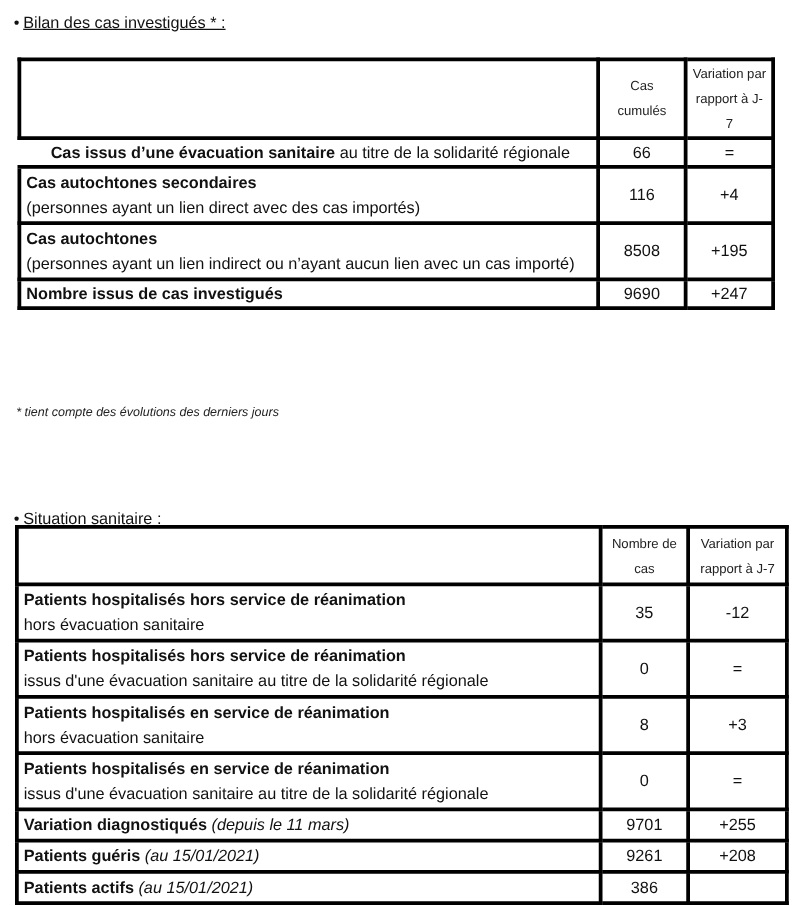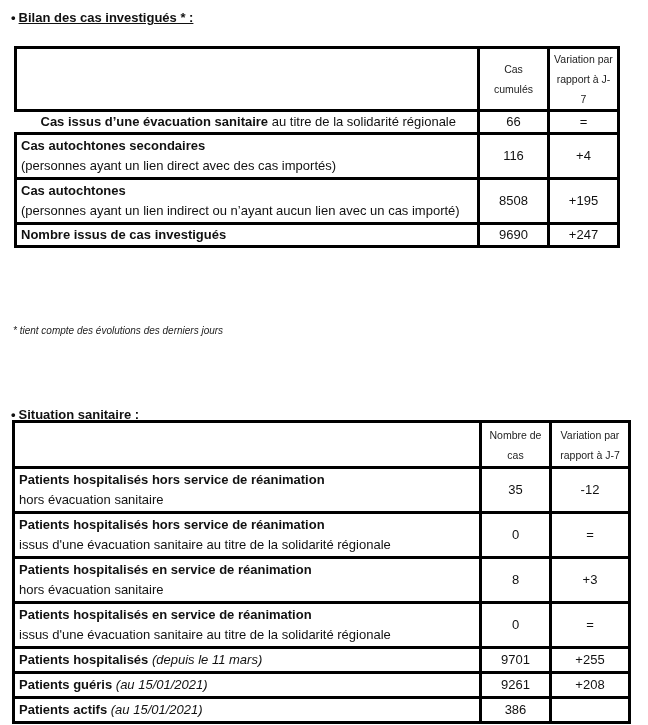--- a/index.html
+++ b/index.html
@@ -1,21 +1,21 @@
 <!DOCTYPE html>
 <html><head>
 <meta charset="utf-8">
 <style>
   html, body { margin: 0; padding: 0; background: #ffffff; }
   body {
     width: 648px; height: 725px; position: relative; overflow: hidden;
     font-family: "Liberation Sans", sans-serif; color: #111111;
   }
   .section-title {
-    position: absolute; left: 11px; font-size: 13px; font-weight: bold;
+    position: absolute; left: 11px; font-size: 13px; font-weight: normal;
   }
   .section-title .bullet { margin-right: 3px; }
   .section-title .txt { text-decoration: underline; }
 
   .t1 { position: absolute; left: 14px; top: 46px; }
   .t2 { position: absolute; left: 12px; top: 420px; }
 
   table { border-collapse: collapse; }
   td {
     border: 3px solid #000000; padding: 0 4px; font-size: 13px; line-height: 20px;
@@ -156,21 +156,21 @@
   </tr>
   <tr class="r2">
     <td>
       <div class="b">Patients hospitalisés en service de réanimation</div>
       <div>issus d'une évacuation sanitaire au titre de la solidarité régionale</div>
     </td>
     <td class="num">0</td>
     <td class="num">=</td>
   </tr>
   <tr class="r1">
-    <td><span class="b">Patients hospitalisés</span><span class="i"> (depuis le 11 mars)</span></td>
+    <td><span class="b">Variation diagnostiqués</span><span class="i"> (depuis le 11 mars)</span></td>
     <td class="num">9701</td>
     <td class="num">+255</td>
   </tr>
   <tr class="r1">
     <td><span class="b">Patients guéris</span><span class="i"> (au 15/01/2021)</span></td>
     <td class="num">9261</td>
     <td class="num">+208</td>
   </tr>
   <tr class="r1">
     <td><span class="b">Patients actifs</span><span class="i"> (au 15/01/2021)</span></td>

